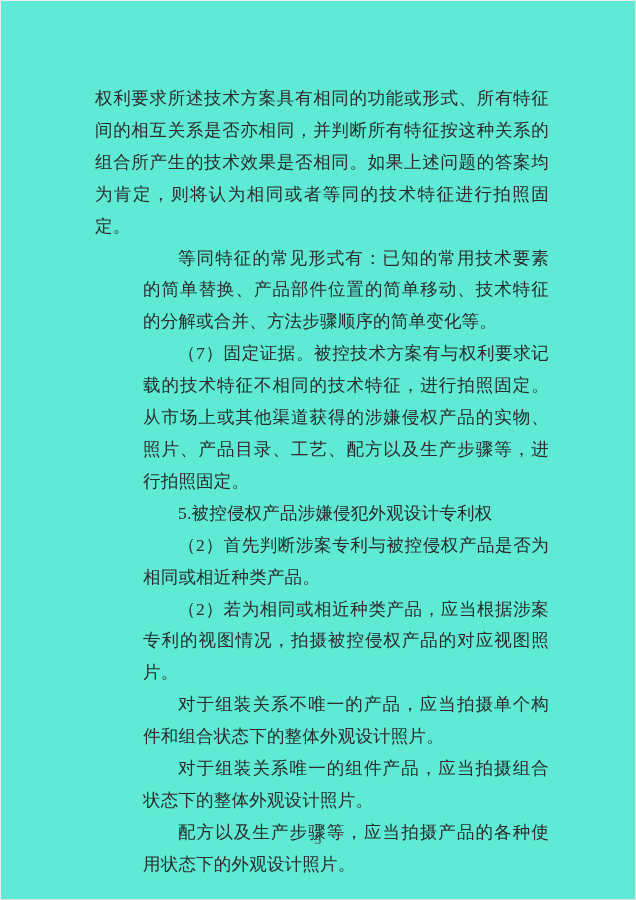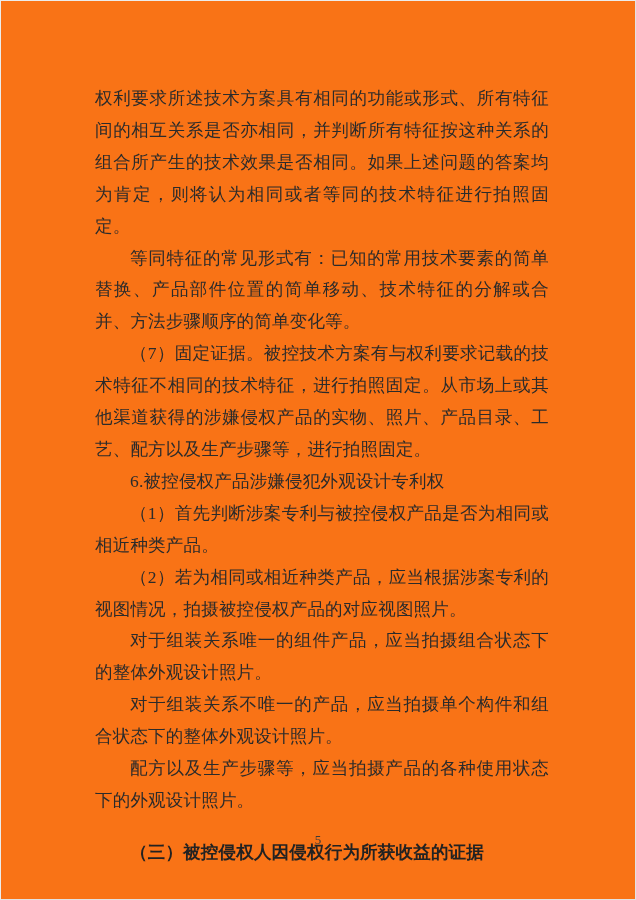--- a/index.html
+++ b/index.html
@@ -4,21 +4,21 @@
 <style>
   html, body {
     margin: 0;
     padding: 0;
     background: #ffffff;
   }
   .page {
     position: relative;
     width: 636px;
     height: 900px;
-    background: #f97316;
+    background: #5eead4;
     box-sizing: border-box;
     border: 1px solid #ececec;
     border-right-color: #e2e2e2;
     border-bottom-color: #e2e2e2;
     overflow: hidden;
     font-family: "Liberation Serif", "DejaVu Serif", serif;
   }
   .content {
     position: absolute;
     left: 94px;
@@ -30,20 +30,21 @@
     padding: 0;
     font-size: 17.5px;
     line-height: 31.9px;
     color: #2b2b2b;
     text-align: justify;
     text-justify: inter-ideograph;
     letter-spacing: 0.2px;
   }
   .content p.indent {
     text-indent: 2em;
+    margin-left: 48px;
   }
   .content p.section-heading {
     font-weight: bold;
     text-indent: 2em;
     margin-top: 20px;
     color: #222222;
   }
   .page-number {
     position: absolute;
     top: 831px;
@@ -56,22 +57,22 @@
   }
 </style>
 </head>
 <body>
 
 <div class="page">
   <div class="content">
     <p>权利要求所述技术方案具有相同的功能或形式、所有特征间的相互关系是否亦相同，并判断所有特征按这种关系的组合所产生的技术效果是否相同。如果上述问题的答案均为肯定，则将认为相同或者等同的技术特征进行拍照固定。</p>
     <p class="indent">等同特征的常见形式有：已知的常用技术要素的简单替换、产品部件位置的简单移动、技术特征的分解或合并、方法步骤顺序的简单变化等。</p>
     <p class="indent">（7）固定证据。被控技术方案有与权利要求记载的技术特征不相同的技术特征，进行拍照固定。从市场上或其他渠道获得的涉嫌侵权产品的实物、照片、产品目录、工艺、配方以及生产步骤等，进行拍照固定。</p>
-    <p class="indent">6.被控侵权产品涉嫌侵犯外观设计专利权</p>
-    <p class="indent">（1）首先判断涉案专利与被控侵权产品是否为相同或相近种类产品。</p>
+    <p class="indent">5.被控侵权产品涉嫌侵犯外观设计专利权</p>
+    <p class="indent">（2）首先判断涉案专利与被控侵权产品是否为相同或相近种类产品。</p>
     <p class="indent">（2）若为相同或相近种类产品，应当根据涉案专利的视图情况，拍摄被控侵权产品的对应视图照片。</p>
+    <p class="indent">对于组装关系不唯一的产品，应当拍摄单个构件和组合状态下的整体外观设计照片。</p>
     <p class="indent">对于组装关系唯一的组件产品，应当拍摄组合状态下的整体外观设计照片。</p>
-    <p class="indent">对于组装关系不唯一的产品，应当拍摄单个构件和组合状态下的整体外观设计照片。</p>
     <p class="indent">配方以及生产步骤等，应当拍摄产品的各种使用状态下的外观设计照片。</p>
     <p class="section-heading">（三）被控侵权人因侵权行为所获收益的证据</p>
   </div>
   <div class="page-number">5</div>
 </div>
 
 </body></html>

